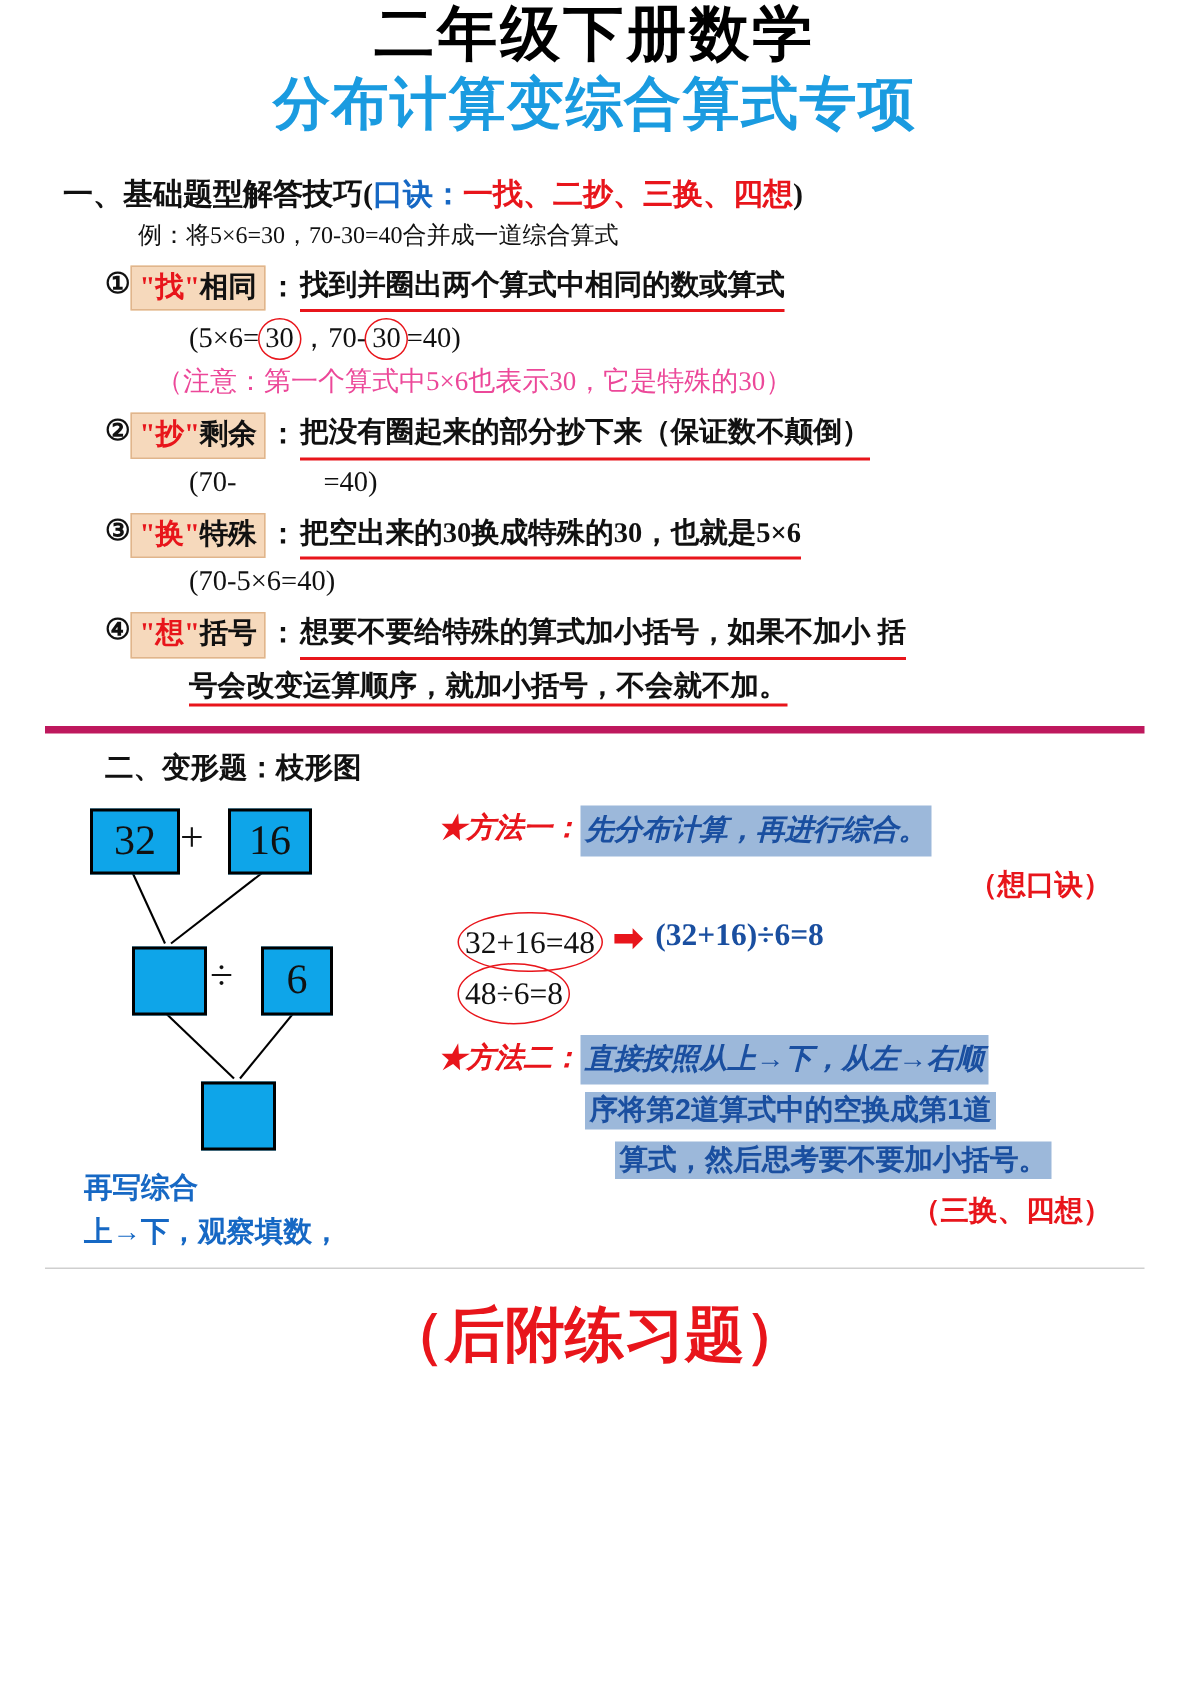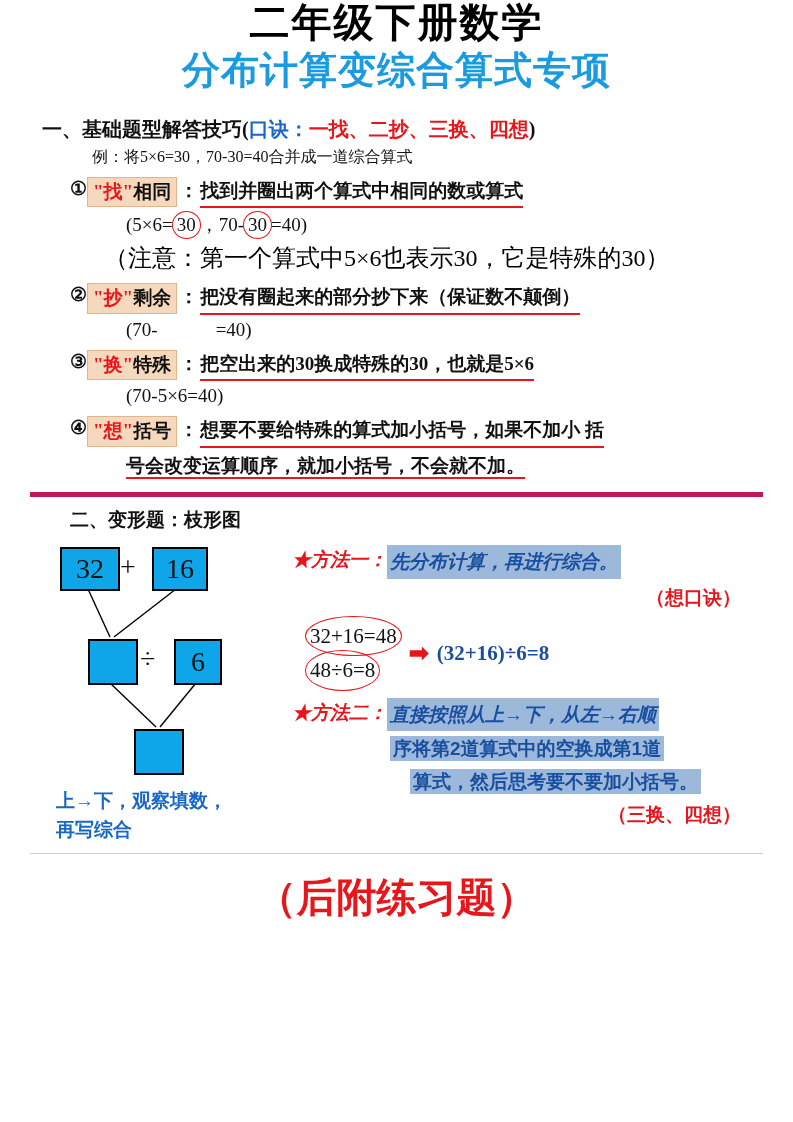--- a/index.html
+++ b/index.html
@@ -96,22 +96,22 @@
     padding-bottom: 1px;
     line-height: 1.5;
   }
   .indent-line {
     margin-left: 96px;
     font-size: 19px;
     margin-top: 4px;
   }
   .note-line {
     margin-left: 74px;
-    font-size: 24px;
-    color: #000000;
+    font-size: 18px;
+    color: #ec4899;
     margin-top: 4px;
   }
 
   
   .circ {
     font-size: 19px;
     font-weight: bold;
   }
 
   
@@ -220,21 +220,20 @@
   .right-note {
     text-align: right;
     color: #e8151b;
     font-size: 19px;
     font-weight: bold;
     margin-top: 6px;
     margin-right: 22px;
   }
   .calc-area {
     display: flex;
-    align-items: center;
     margin-top: 8px;
     margin-left: 14px;
   }
   .calc-col {
     font-family: "Liberation Serif", serif;
     font-size: 21px;
     line-height: 1.65;
   }
   .arrow-red {
     color: #e8151b;
@@ -332,22 +331,22 @@
           <line x1="144" y1="140" x2="108" y2="184" stroke="#000" stroke-width="1.4"></line>
         </svg>
         <div class="box dbox-32">32</div>
         <div class="dplus">+</div>
         <div class="box dbox-16">16</div>
         <div class="box dbox-empty1"></div>
         <div class="ddiv">÷</div>
         <div class="box dbox-6">6</div>
         <div class="box dbox-empty2"></div>
         <div class="dcaption">
+          <div>再写综合</div>
           <div>上→下，观察填数，</div>
-          <div>再写综合</div>
         </div>
       </div>
 
       <div class="methods">
 
         <div class="method-row">
           <span class="star-label">★方法一：</span>
           <span class="hl hl-blue-text">先分布计算，再进行综合。</span>
         </div>
 

